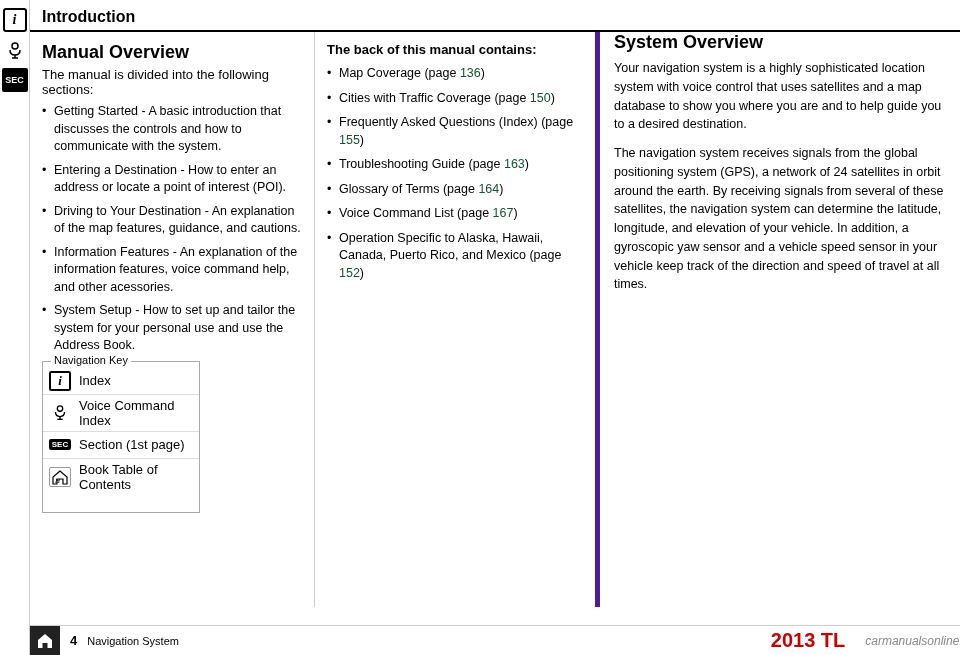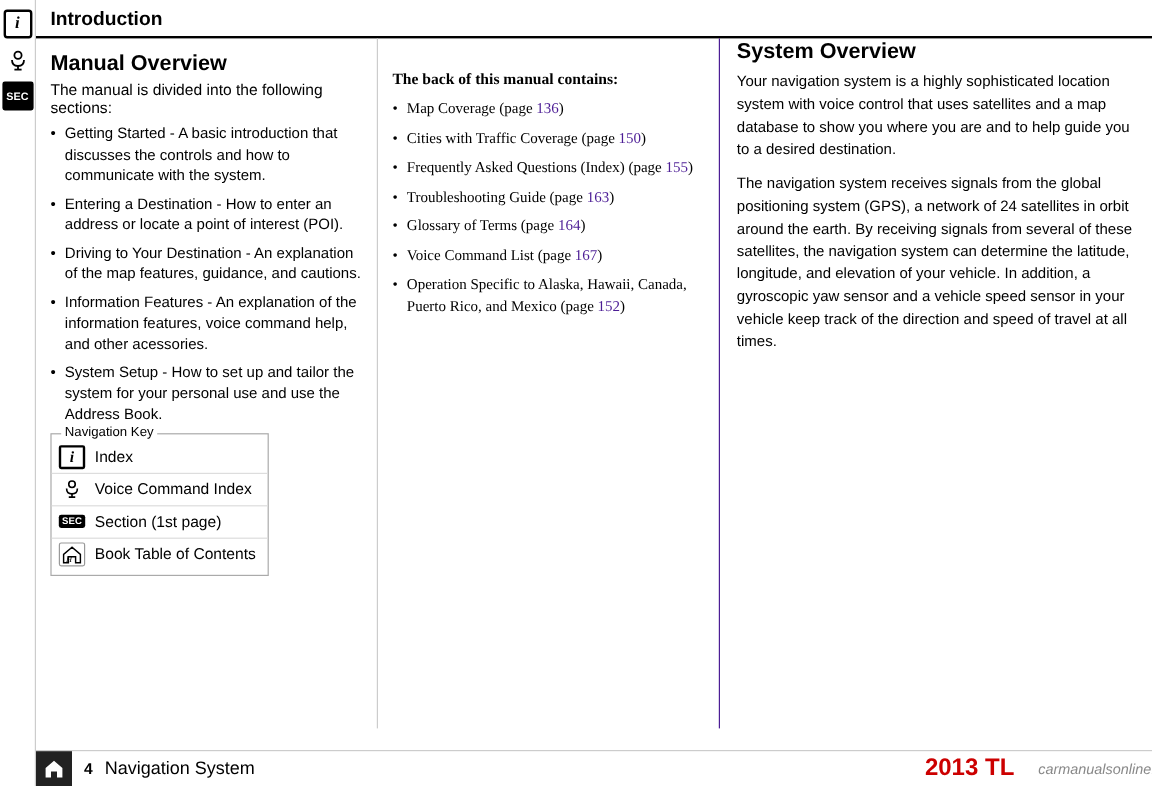--- a/index.html
+++ b/index.html
@@ -83,23 +83,22 @@
     }
 
     .col-left {
       width: 285px;
       padding: 10px 12px;
       border-right: 1px solid #ccc;
     }
 
     .col-middle {
       width: 285px;
-      padding: 26px 12px;
-      border-right: 1px solid #4c1d95;
-      font-family: Liberation Serif, serif;
+      padding: 10px 12px;
+      border-right: 5px solid #4c1d95;
     }
 
     .col-right {
       width: 360px;
       padding: 0 14px;
     }
 
     
     .section-title {
       font-size: 18px;
@@ -150,21 +149,21 @@
       margin-bottom: 7px;
       font-size: 12.5px;
       line-height: 1.4;
     }
     .middle-list li::before {
       content: "•";
       position: absolute;
       left: 0;
     }
     .link-blue {
-      color: #4c1d95;
+      color: #14532d;
     }
     .nav-key-row {
       display: flex;
       align-items: center;
       padding: 3px 6px;
       gap: 8px;
       border-bottom: 1px solid #ddd;
     }
     .nav-key-row:last-child {
       border-bottom: none;
@@ -245,42 +244,42 @@
       fill: #fff;
       width: 16px;
       height: 16px;
     }
     .footer-page {
       font-size: 13px;
       font-weight: bold;
       padding: 0 10px;
     }
     .footer-nav-system {
-      font-size: 15px;
+      font-size: 11px;
     }
     .footer-model {
       margin-left: auto;
       margin-right: 20px;
       font-size: 20px;
       font-weight: bold;
       color: #cc0000;
       text-align: right;
     }
     .footer-watermark {
       font-size: 12px;
       color: #888;
       margin-right: 8px;
       font-style: italic;
     }
 
     .nav-key-wrapper {
       border: 1px solid #aaa;
       margin-top: 4px;
-      padding: 6px 0 4px 0;
-      width: 182px;
+      padding: 6px 0 17px 0;
+      width: 158px;
       position: relative;
     }
     .nav-key-label {
       position: absolute;
       top: -8px;
       left: 8px;
       background: #fff;
       padding: 0 3px;
       font-size: 11px;
     }

